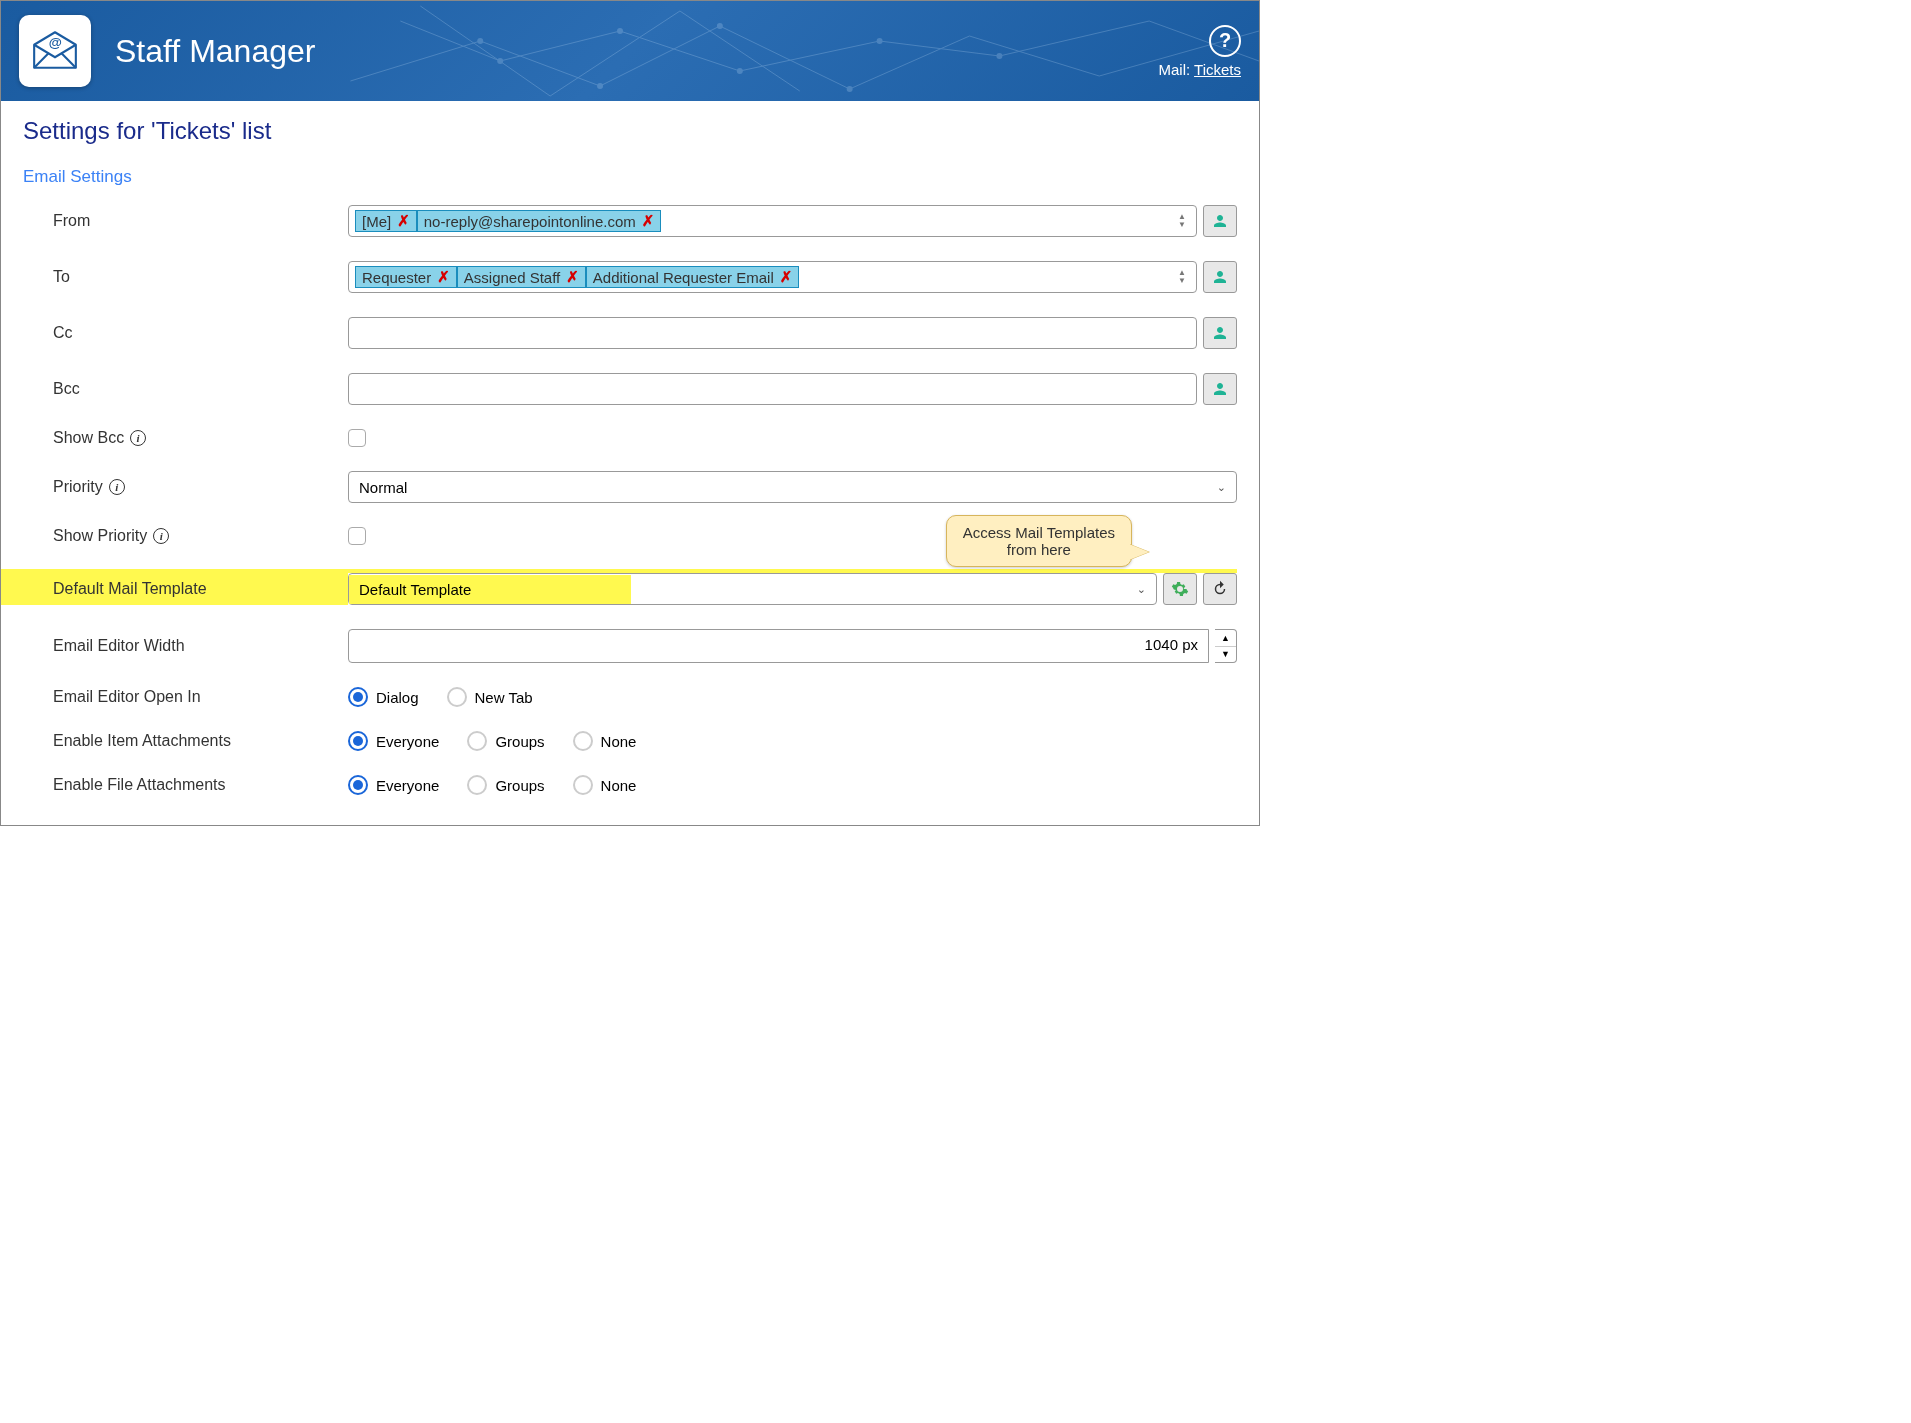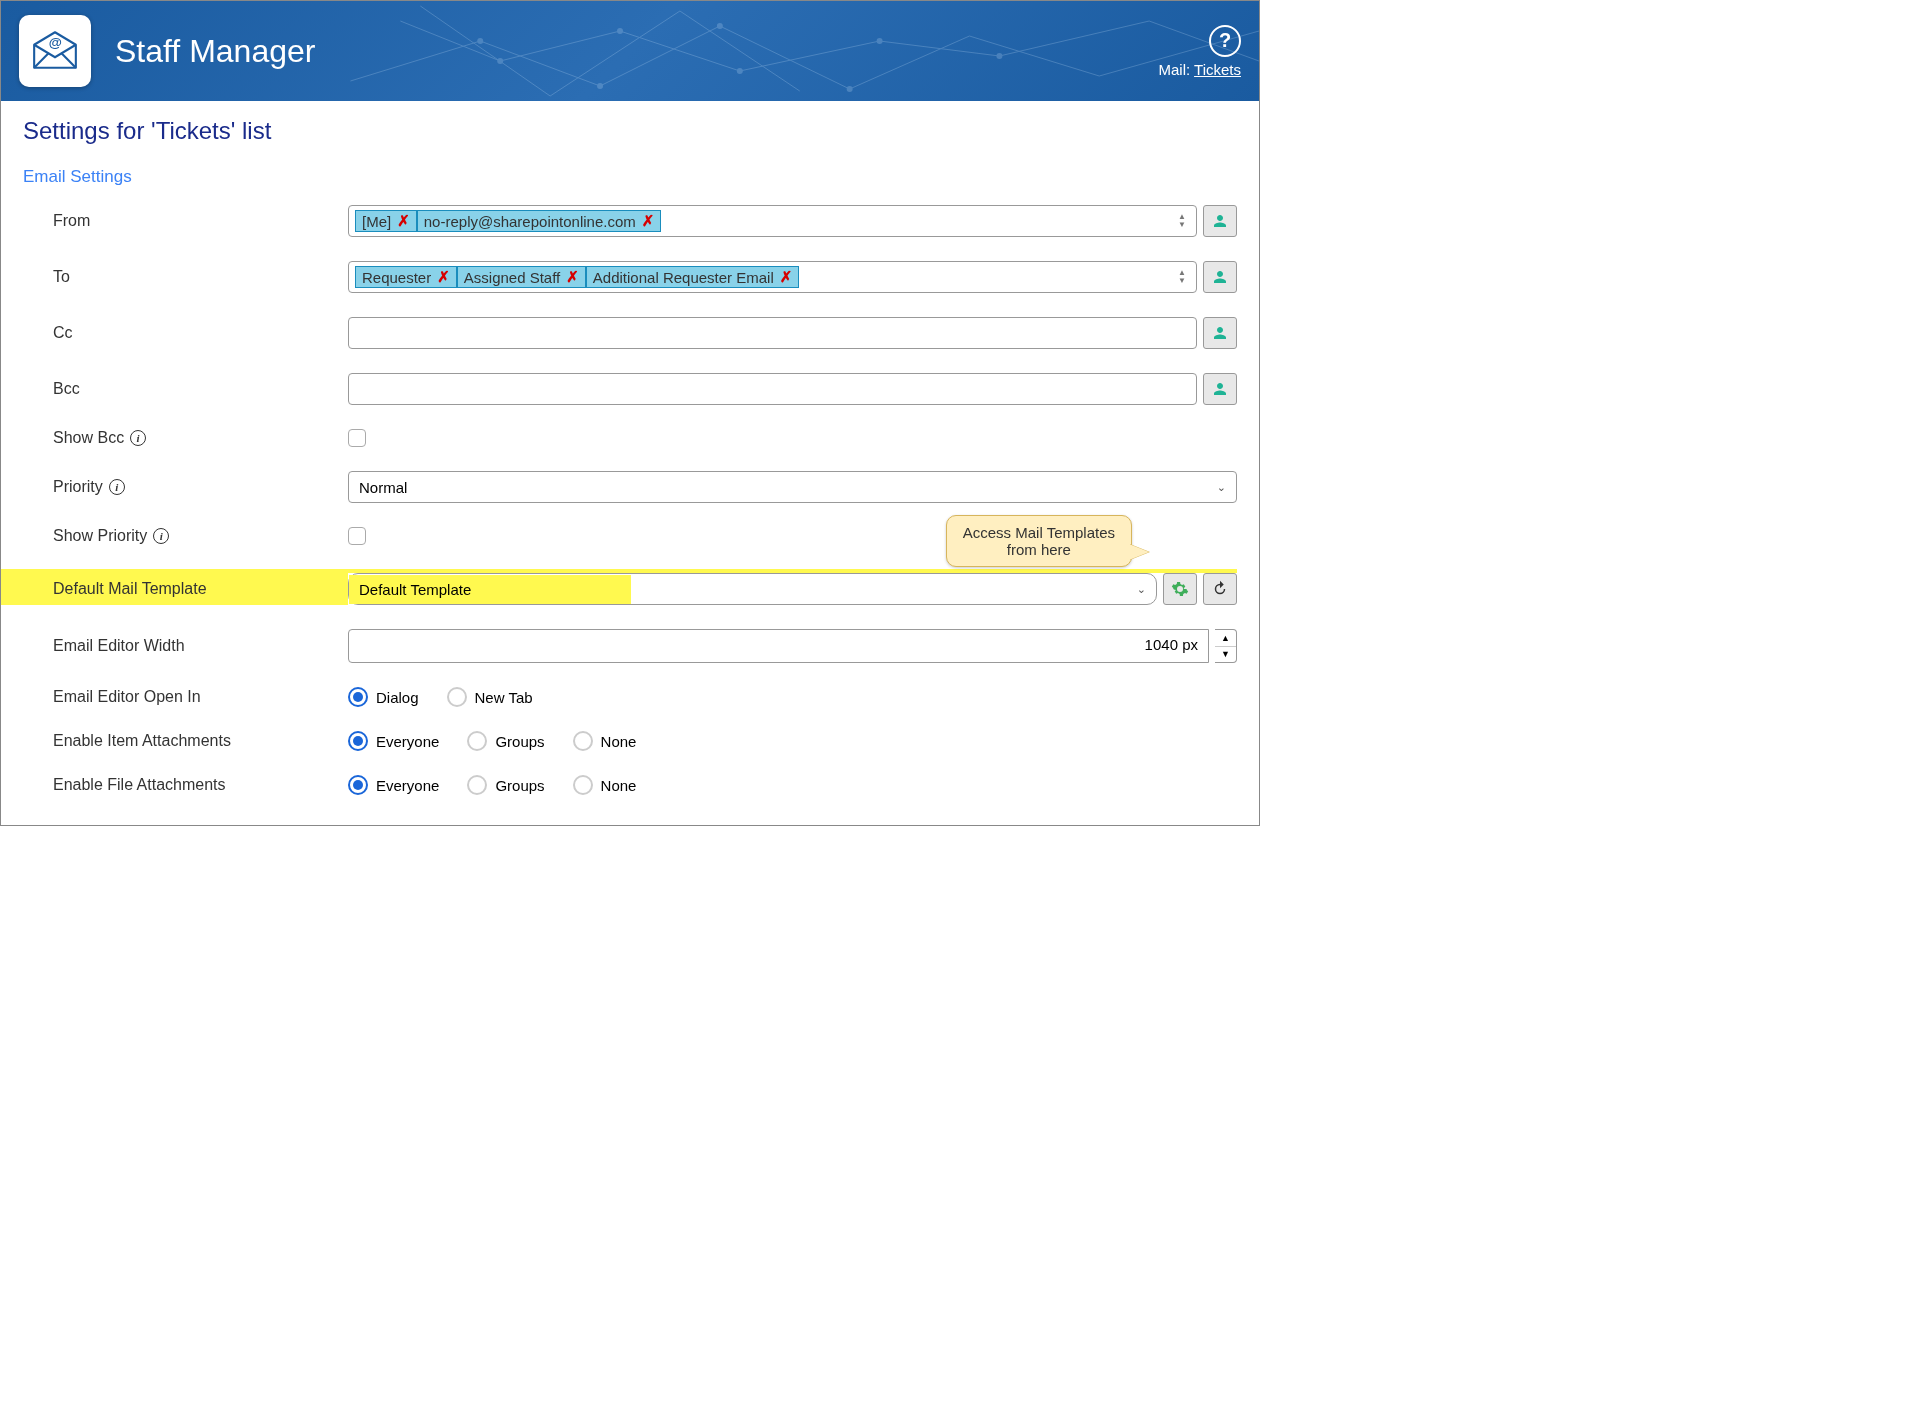--- a/index.html
+++ b/index.html
@@ -202,21 +202,21 @@
 
     <div class="row-wrapper">
       <div class="callout" style="right:105px; top:-54px;">
         <div>Access Mail Templates</div>
         <div>from here</div>
         <div class="callout-tail"></div>
       </div>
       <div class="form-row" style="background:#fff94f; margin-left:-22px; padding-left:22px; padding-top:4px; margin-bottom:24px;">
         <div class="form-label" style="padding-left:30px;">Default Mail Template</div>
         <div class="form-control-area" style="background:#fff; padding-right:0;">
-          <div class="select-box" style="border-radius:10px;">
+          <div class="select-box" style="border-radius:4px;">
             <span style="background:#fff94f; display:inline-block; margin:-6px 30px -6px -10px; padding:6px 160px 6px 10px;">Default Template</span>
             <span class="arrow">⌄</span>
           </div>
           <div class="side-btn">
             <svg width="18" height="18" viewBox="0 0 24 24">
                 <path fill="#3fae5a" d="M12 8a4 4 0 100 8 4 4 0 000-8zm9 4a9 9 0 01-.1 1.3l2 1.6-2 3.4-2.4-1a7 7 0 01-2.2 1.3l-.4 2.6h-4l-.4-2.6a7 7 0 01-2.2-1.3l-2.4 1-2-3.4 2-1.6A9 9 0 013 12a9 9 0 01.1-1.3l-2-1.6 2-3.4 2.4 1A7 7 0 017.7 5.4L8.1 2.8h4l.4 2.6a7 7 0 012.2 1.3l2.4-1 2 3.4-2 1.6c.1.4.1.9.1 1.3z"></path>
               </svg>
           </div>
           <div class="side-btn">
             <svg width="18" height="18" viewBox="0 0 24 24">

